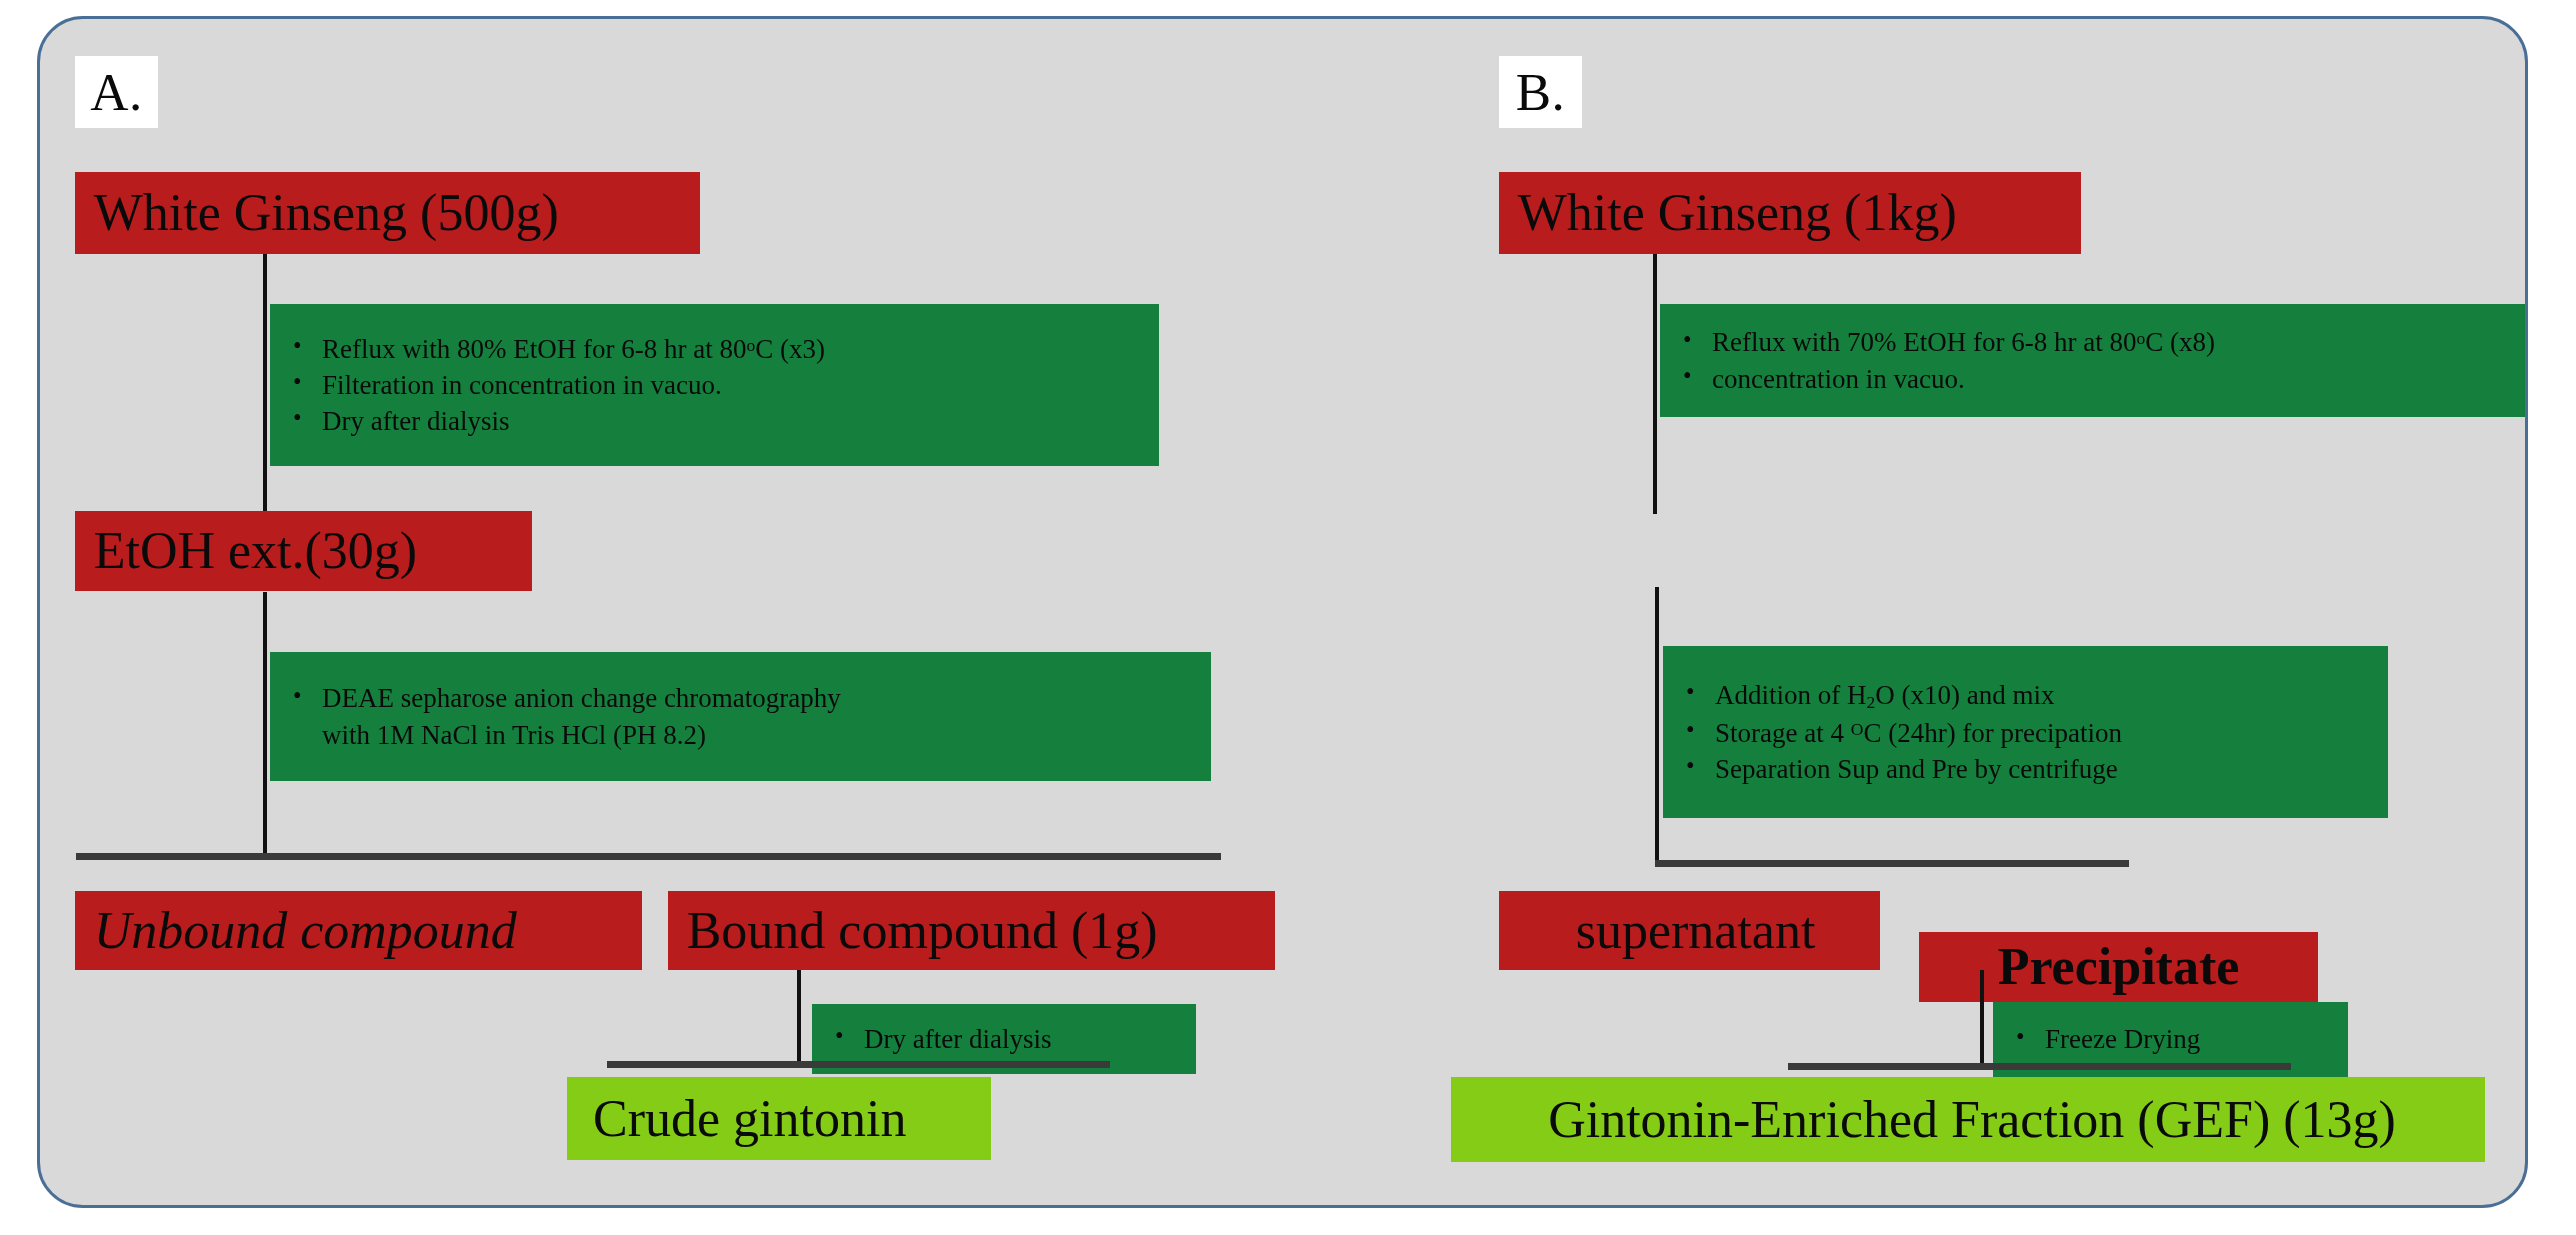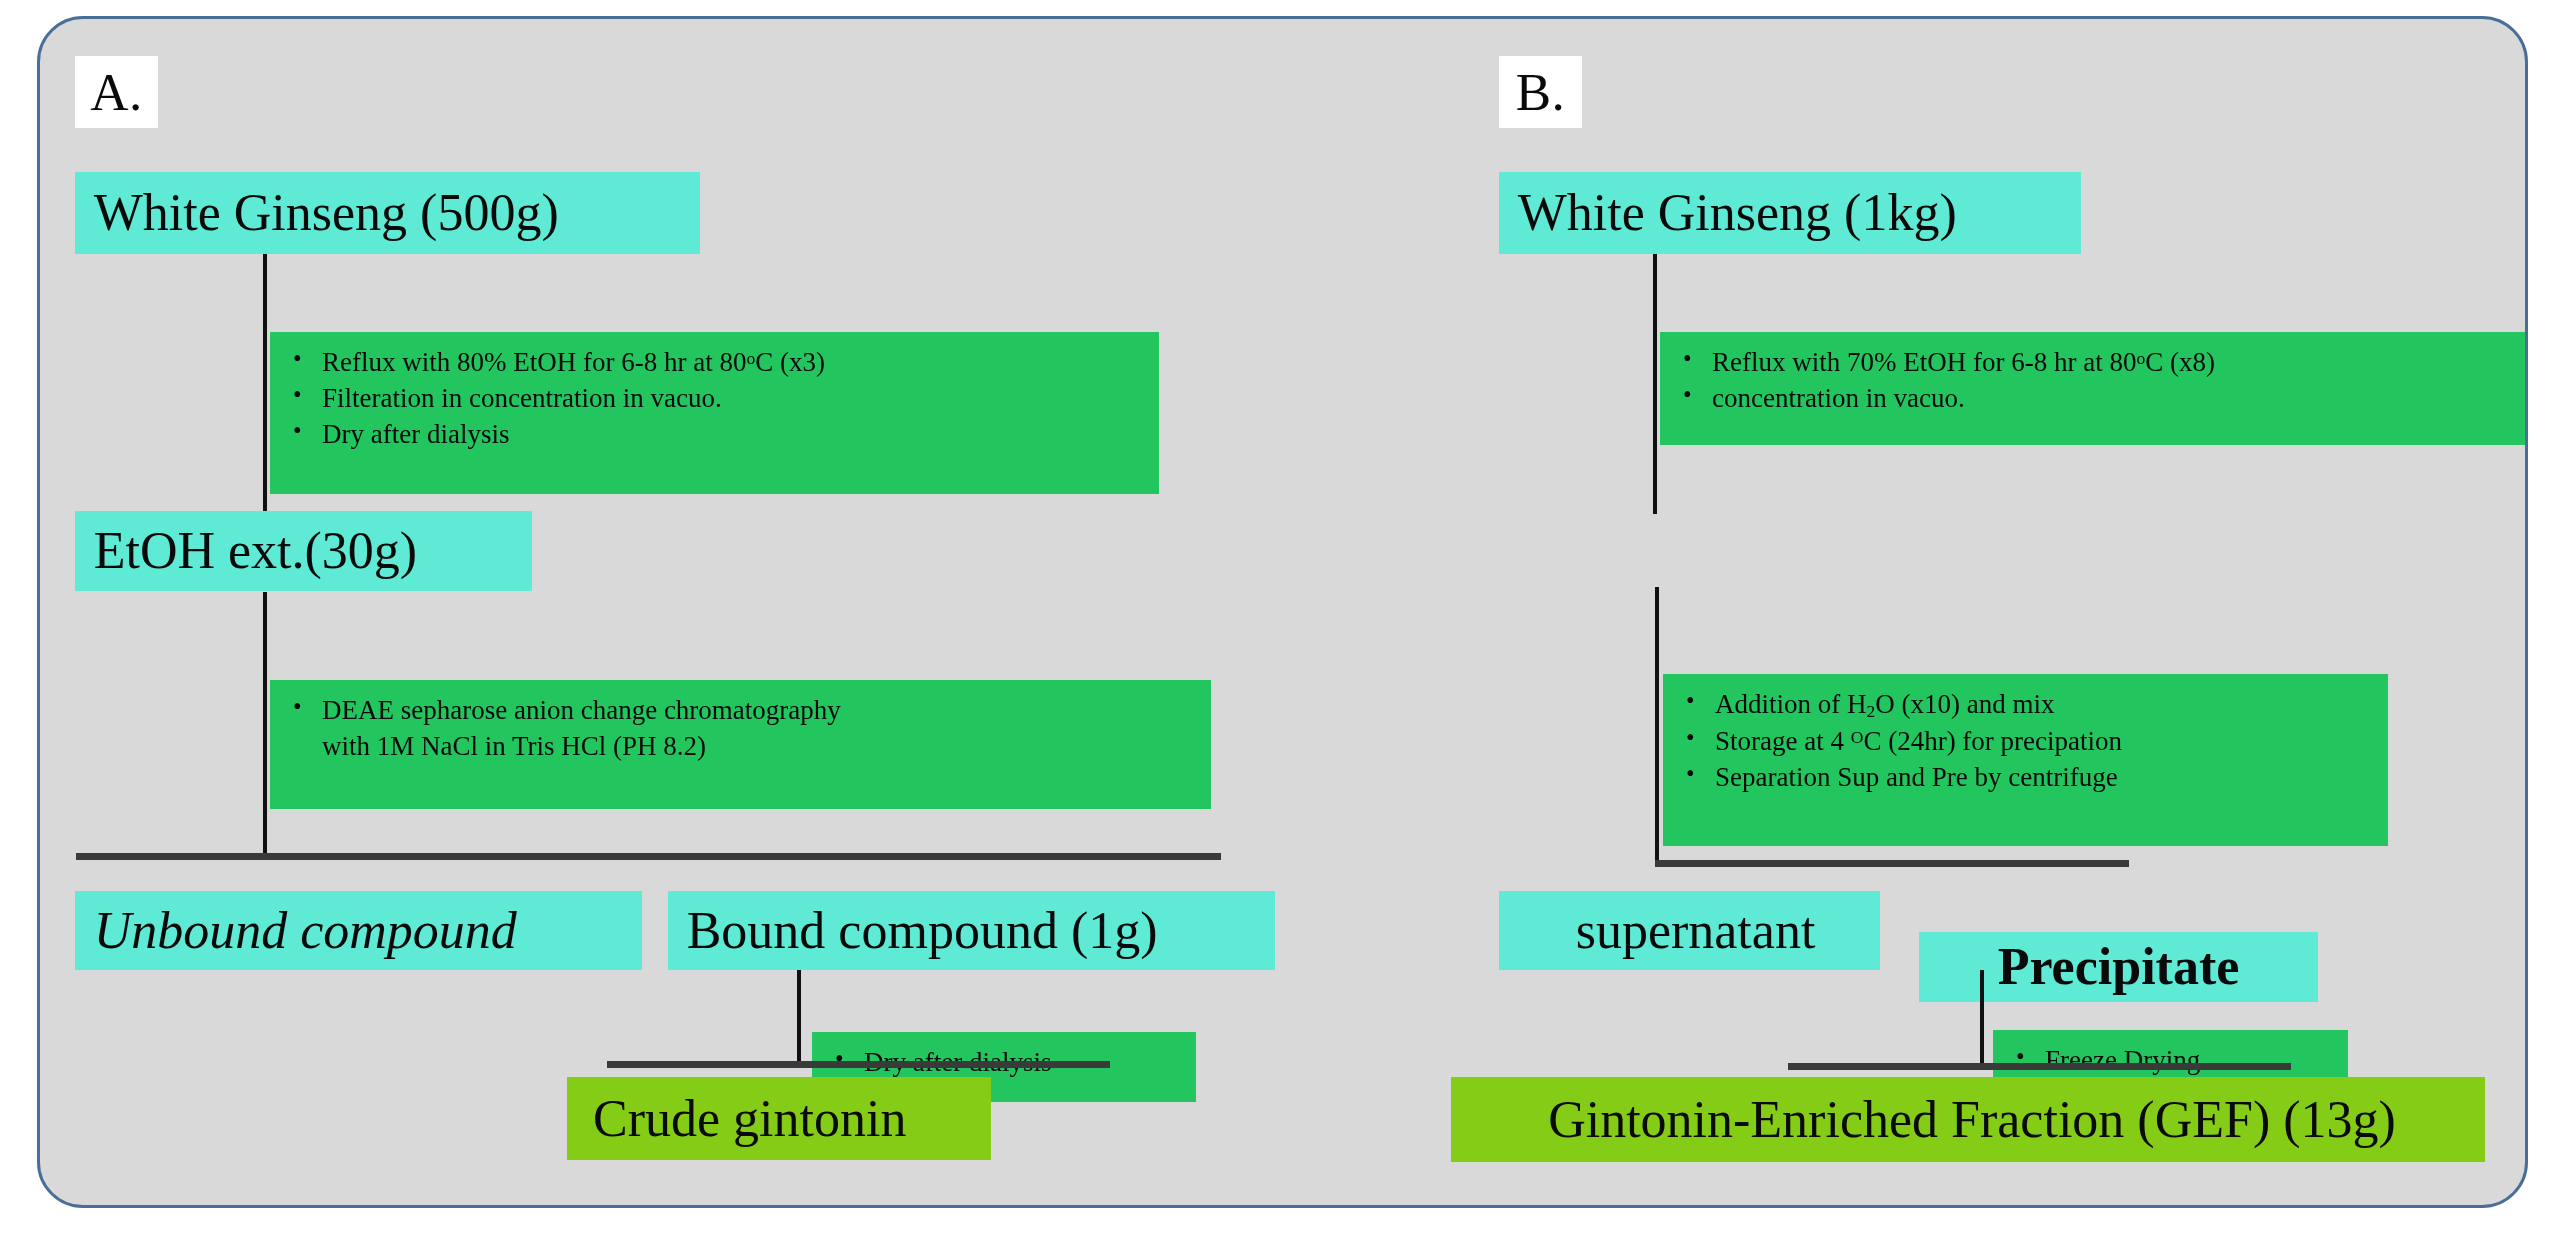--- a/index.html
+++ b/index.html
@@ -43,21 +43,21 @@
     line-height: 1;
     display: flex;
     align-items: center;
     justify-content: center;
     letter-spacing: 0.4px;
   }
 
   
   .box-blue {
     position: absolute;
-    background: #5eead4;
+    background: #b91c1c;
     color: #0a0a0a;
     font-size: 52px;
     line-height: 1;
     display: flex;
     align-items: center;
     padding-left: 18.7px;
     box-sizing: border-box;
     white-space: nowrap;
   }
 
@@ -70,27 +70,27 @@
     line-height: 1;
     display: flex;
     align-items: center;
     box-sizing: border-box;
     white-space: nowrap;
   }
 
   
   .box-yellow {
     position: absolute;
-    background: #22c55e;
+    background: #15803d;
     color: #0a0a0a;
     box-sizing: border-box;
     padding: 11.5px 16px 11.5px 13px;
     display: flex;
     flex-direction: column;
-    margin-top: 28px;
+    justify-content: center;
   }
   .box-yellow ul {
     margin: 0;
     padding: 0;
     list-style: none;
   }
   .box-yellow li {
     font-size: 27px;
     line-height: 1.34;
     position: relative;

